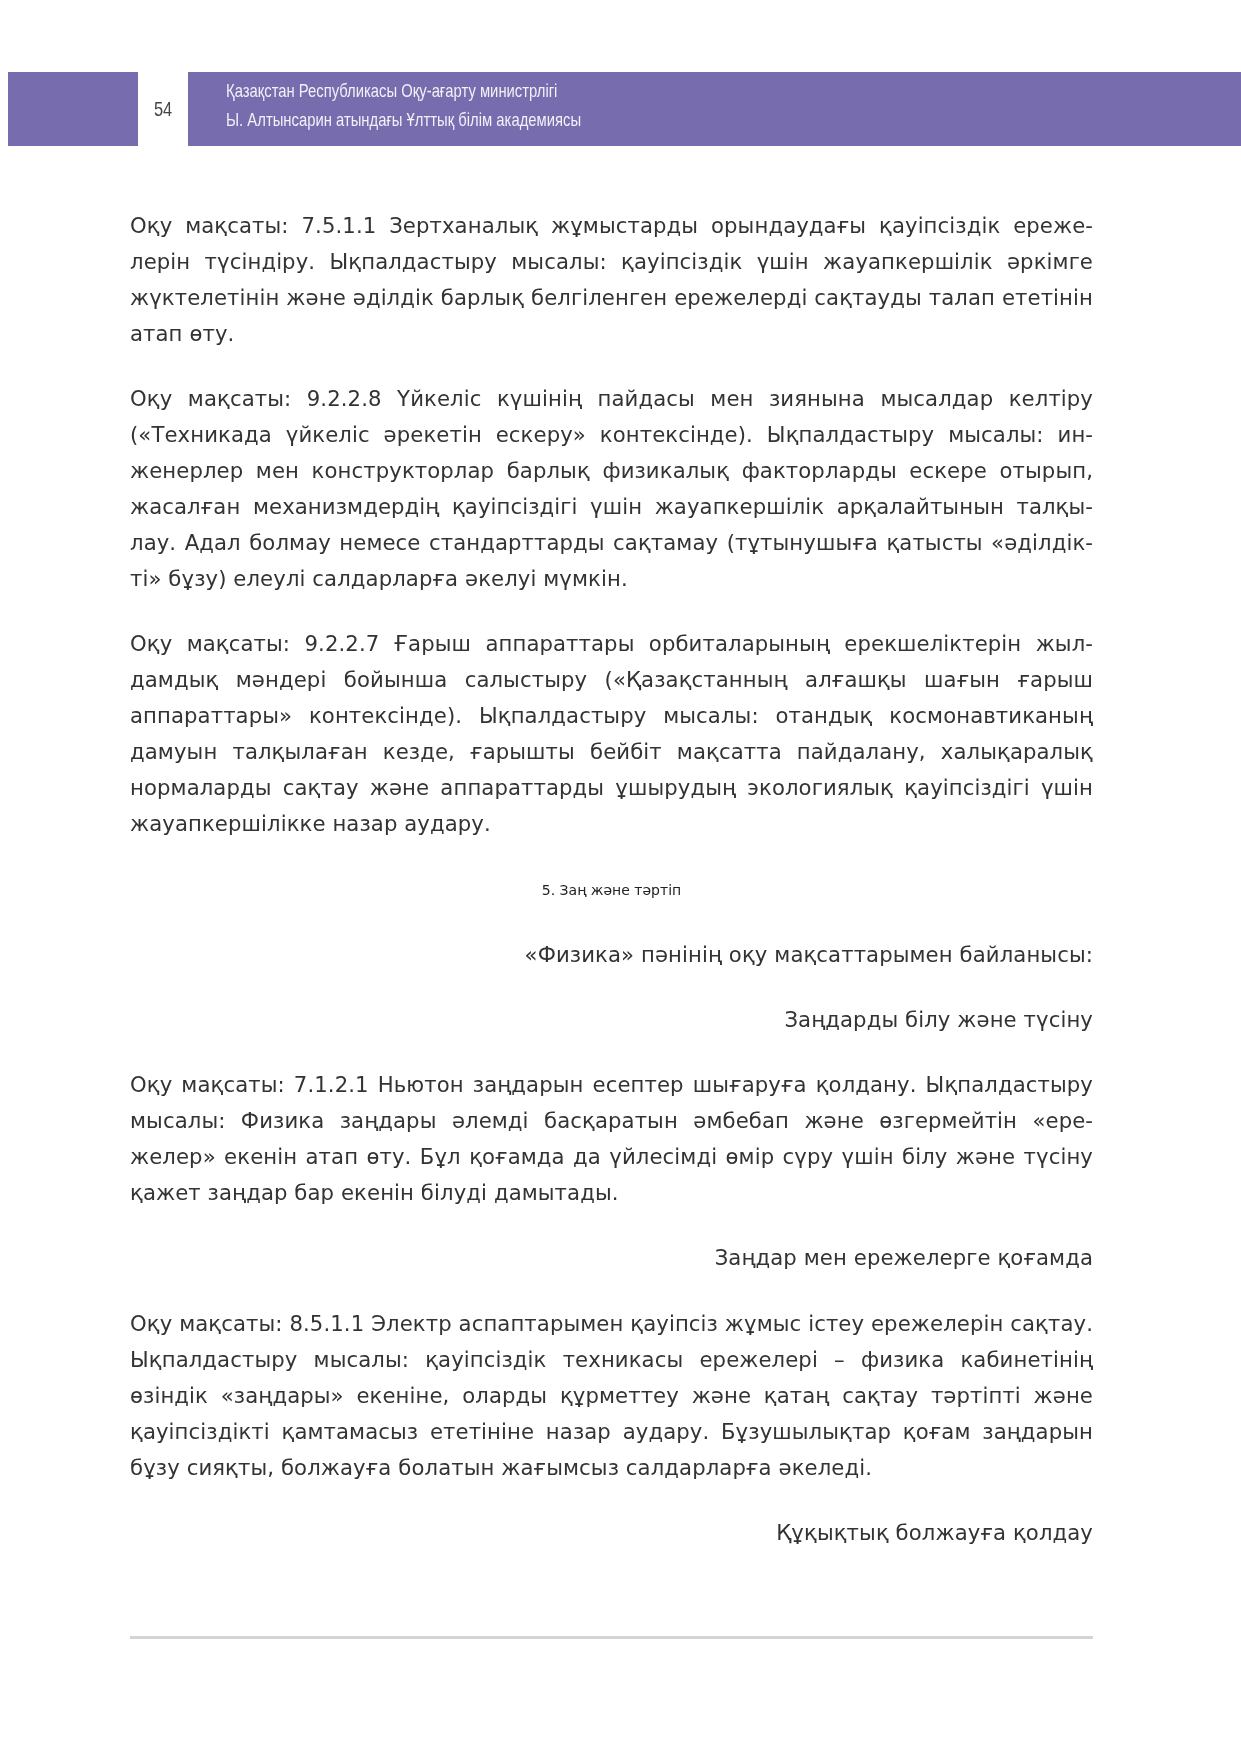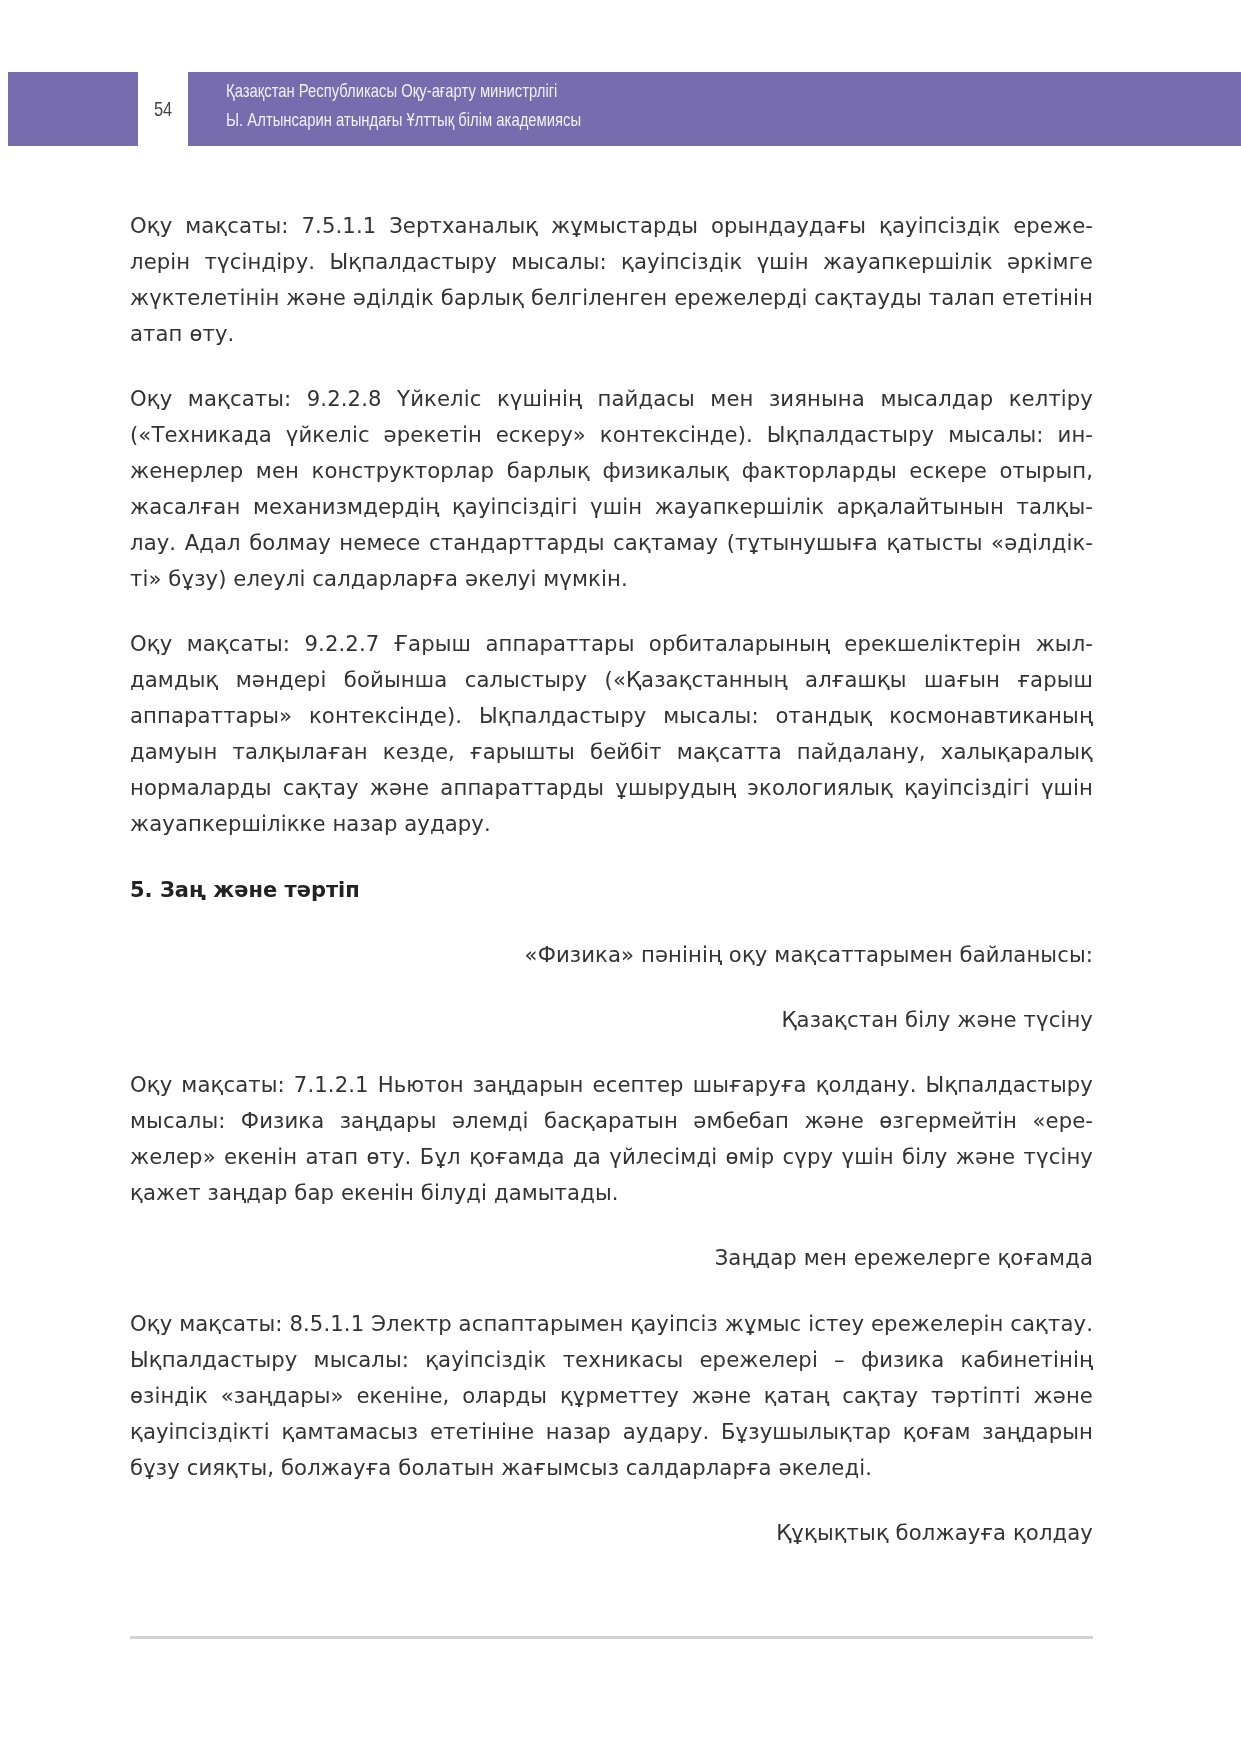--- a/index.html
+++ b/index.html
@@ -79,23 +79,24 @@
       margin: 0 0 29.2px 0;
       text-align: justify;
       color: #333333;
       letter-spacing: 0.1px;
     }
     .para.left {
       text-align: right;
     }
     .heading {
       margin: 0 0 29.2px 0;
-      font-weight: bold;
+      font-weight: normal;
       color: #222222;
-      font-size: 21px;
+      font-size: 14px;
+      text-align: center;
     }
     .footer-rule {
       position: absolute;
       left: 130px;
       top: 1636px;
       width: 963px;
       height: 3px;
       background: #d4d4d4;
     }
   </style>
@@ -110,20 +111,20 @@
     <div class="header-line l2">Ы. Алтынсарин атындағы Ұлттық білім академиясы</div>
   </div>
 </div>
 
 <div class="content">
   <p class="para">Оқу мақсаты: 7.5.1.1 Зертханалық жұмыстарды орындаудағы қауіпсіздік ереже­лерін түсіндіру. Ықпалдастыру мысалы: қауіпсіздік үшін жауапкершілік әркімге жүктелетінін және әділдік барлық белгіленген ережелерді сақтауды талап ететінін атап өту.</p>
   <p class="para">Оқу мақсаты: 9.2.2.8 Үйкеліс күшінің пайдасы мен зиянына мысалдар келтіру («Техникада үйкеліс әрекетін ескеру» контексінде). Ықпалдастыру мысалы: ин­женерлер мен конструкторлар барлық физикалық факторларды ескере отырып, жасалған механизмдердің қауіпсіздігі үшін жауапкершілік арқалайтынын талқы­лау. Адал болмау немесе стандарттарды сақтамау (тұтынушыға қатысты «әділдік­ті» бұзу) елеулі салдарларға әкелуі мүмкін.</p>
   <p class="para">Оқу мақсаты: 9.2.2.7 Ғарыш аппараттары орбиталарының ерекшеліктерін жыл­дамдық мәндері бойынша салыстыру («Қазақстанның алғашқы шағын ғарыш аппараттары» контексінде). Ықпалдастыру мысалы: отандық космонавтиканың дамуын талқылаған кезде, ғарышты бейбіт мақсатта пайдалану, халықаралық нормаларды сақтау және аппараттарды ұшырудың экологиялық қауіпсіздігі үшін жауапкершілікке назар аудару.</p>
   <p class="heading">5. Заң және тәртіп</p>
   <p class="para left">«Физика» пәнінің оқу мақсаттарымен байланысы:</p>
-  <p class="para left">Қазақстан білу және түсіну</p>
+  <p class="para left">Заңдарды білу және түсіну</p>
   <p class="para">Оқу мақсаты: 7.1.2.1 Ньютон заңдарын есептер шығаруға қолдану. Ықпалдастыру мысалы: Физика заңдары әлемді басқаратын әмбебап және өзгермейтін «ере­желер» екенін атап өту. Бұл қоғамда да үйлесімді өмір сүру үшін білу және түсіну қажет заңдар бар екенін білуді дамытады.</p>
   <p class="para left">Заңдар мен ережелерге қоғамда</p>
   <p class="para">Оқу мақсаты: 8.5.1.1 Электр аспаптарымен қауіпсіз жұмыс істеу ережелерін сақтау. Ықпалдастыру мысалы: қауіпсіздік техникасы ережелері – физика кабинетінің өзіндік «заңдары» екеніне, оларды құрметтеу және қатаң сақтау тәртіпті және қауіпсіздікті қамтамасыз ететініне назар аудару. Бұзушылықтар қоғам заңдарын бұзу сияқты, болжауға болатын жағымсыз салдарларға әкеледі.</p>
   <p class="para left">Құқықтық болжауға қолдау</p>
 </div>
 
 <div class="footer-rule"></div>
 
 </body></html>

